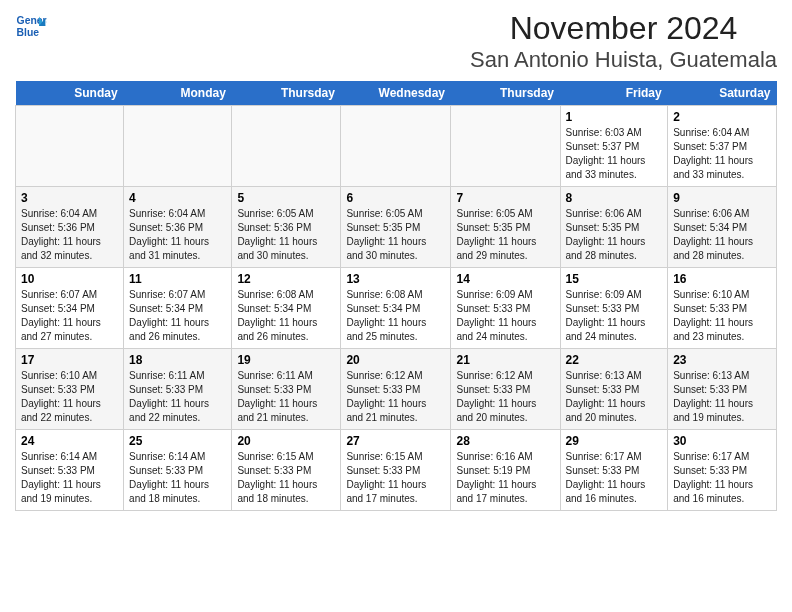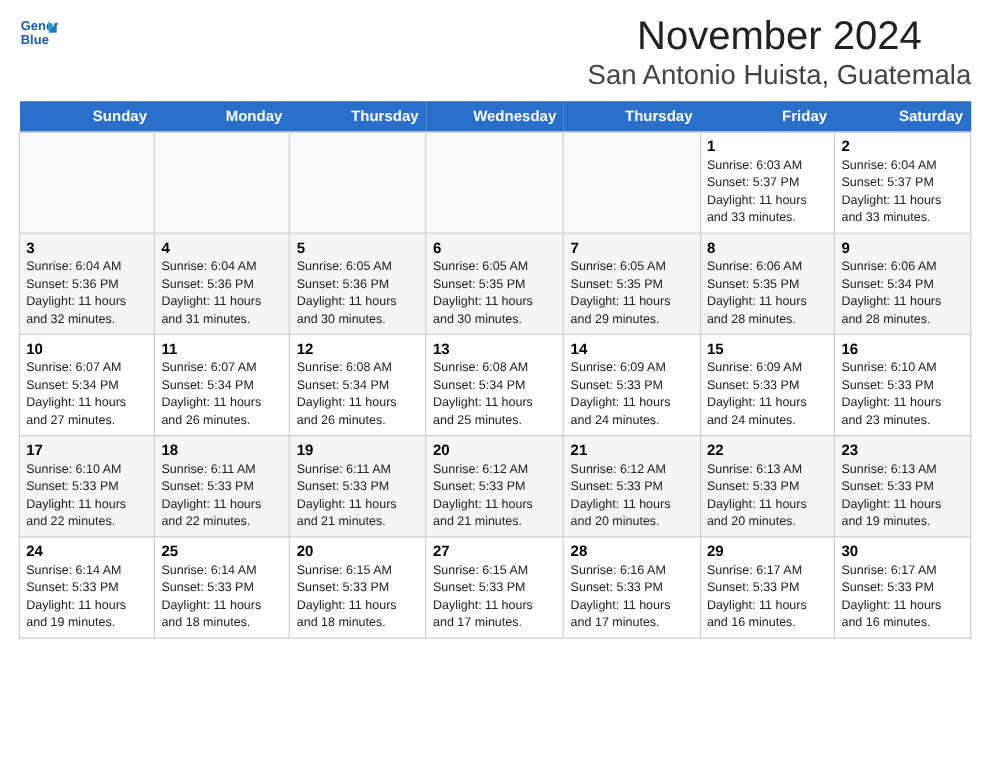--- a/index.html
+++ b/index.html
@@ -280,21 +280,21 @@
         </td>
         <td>
           <span class="day-num">27</span>
           <div class="day-info" style="white-space: pre-line;">Sunrise: 6:15 AM
 Sunset: 5:33 PM
 Daylight: 11 hours and 17 minutes.</div>
         </td>
         <td>
           <span class="day-num">28</span>
           <div class="day-info" style="white-space: pre-line;">Sunrise: 6:16 AM
-Sunset: 5:33 PM
+Sunset: 5:19 PM
 Daylight: 11 hours and 17 minutes.</div>
         </td>
         <td>
           <span class="day-num">29</span>
           <div class="day-info" style="white-space: pre-line;">Sunrise: 6:17 AM
 Sunset: 5:33 PM
 Daylight: 11 hours and 16 minutes.</div>
         </td>
         <td>
           <span class="day-num">30</span>

